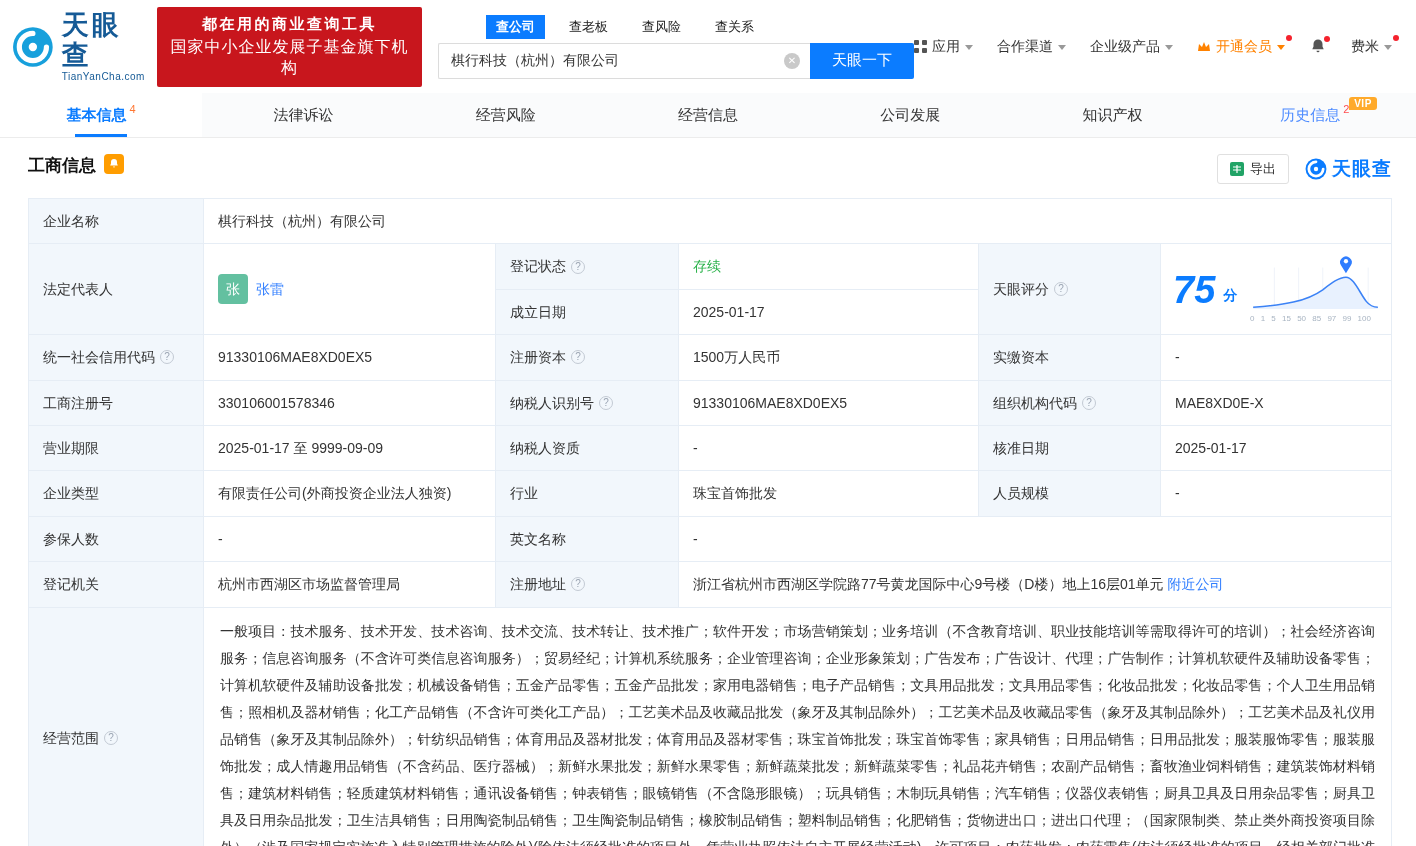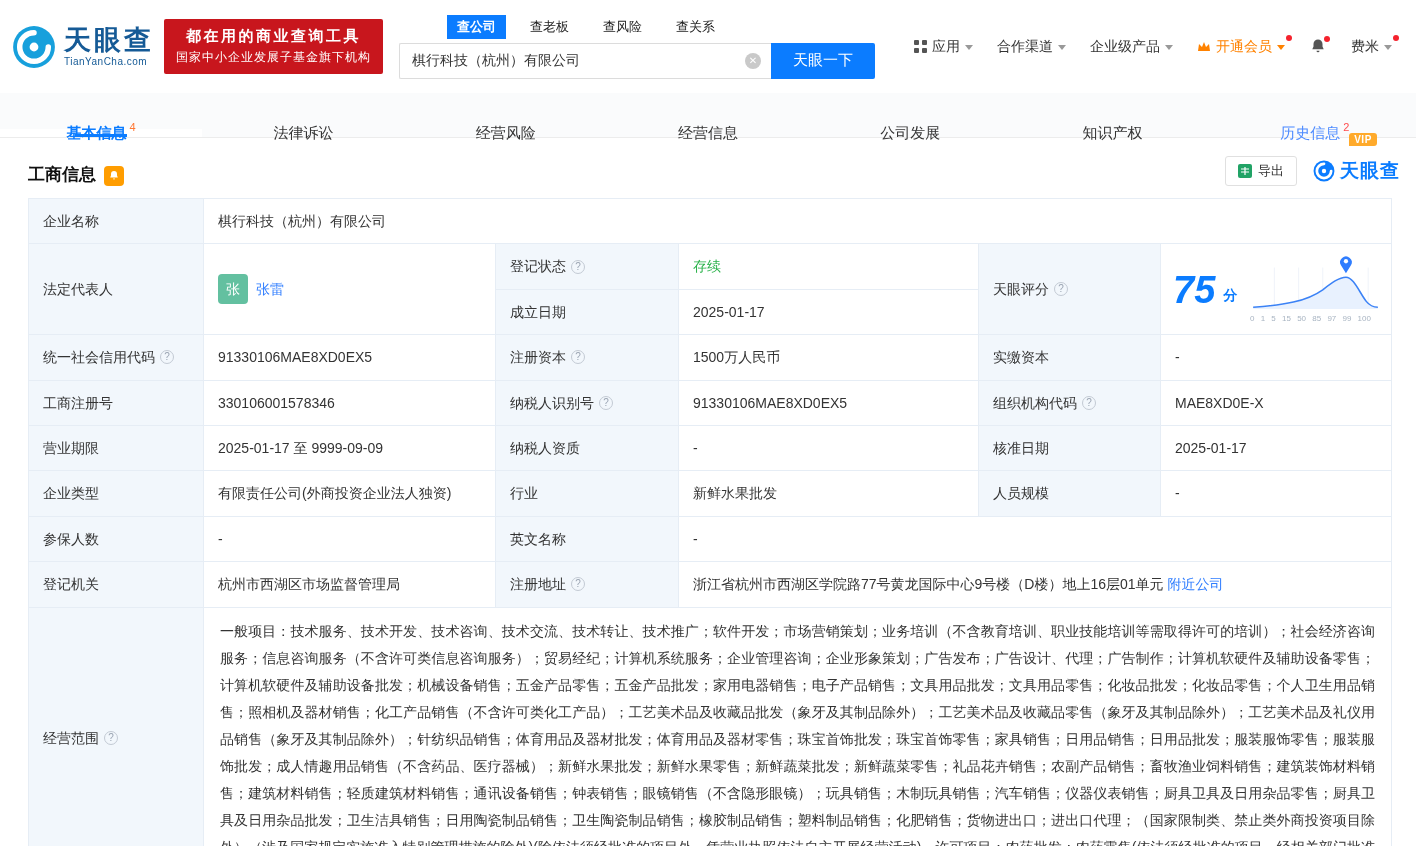--- a/index.html
+++ b/index.html
@@ -8,21 +8,21 @@
     font-family:"Liberation Sans","DejaVu Sans",sans-serif; color:#333;
   }
   
   .header { height:93px; display:flex; align-items:center; padding:0 24px 0 12px; background:#fff; }
   .logo { display:flex; align-items:center; gap:8px; cursor:pointer; }
   .logo-text { display:flex; flex-direction:column; line-height:1.1; }
   .logo-name { font-size:27px; font-weight:bold; color:#155a96; letter-spacing:3px; }
   .logo-domain { font-size:10px; color:#155a96; letter-spacing:.5px; }
   .badge { margin-left:10px; background:#c8161d; color:#fff; padding:8px 12px; border-radius:2px; text-align:center; }
   .badge-l1 { font-size:15px; font-weight:bold; letter-spacing:2.5px; }
-  .badge-l2 { font-size:12px; margin-top:3px; letter-spacing:1px; }
+  .badge-l2 { font-size:16px; margin-top:3px; letter-spacing:1px; }
   .search-area { margin-left:16px; }
   .search-tabs { display:flex; gap:14px; align-items:center; margin-bottom:4px; font-size:13px;margin-left:48px; }
   .stab { padding:3px 10px; cursor:pointer; color:#222; }
   .stab.active { background:#0b7cff; color:#fff; font-weight:bold; }
   .search-row { display:flex; }
   .search-box { position:relative; }
   .search-input { width:372px; height:36px; border:1px solid #dcdcdc; border-right:none; border-radius:2px 0 0 2px;
     padding:0 34px 0 12px; font-size:14px; color:#333; outline:none; font-family:inherit; }
   .clear { position:absolute; right:10px; top:10px; width:16px; height:16px; border-radius:50%;
     background:#c9c9c9; color:#fff; font-size:10px; line-height:16px; text-align:center; cursor:pointer; }
@@ -34,32 +34,32 @@
   .caret { width:0; height:0; border-left:4px solid transparent; border-right:4px solid transparent;
     border-top:5px solid #999; margin-top:2px; }
   .nav-vip { color:#ff8200; }
   .nav-vip .caret { border-top-color:#ff8200; }
   .dot { position:absolute; width:6px; height:6px; border-radius:50%; background:#f5222d; top:-3px; right:-7px; }
   .bell-wrap { position:relative; }
   .bell-wrap .dot { top:-2px; right:-3px; }
   
   .tabbar { height:45px; display:flex; background:#fafbfc; border-bottom:1px solid #ececec; }
   .tab { flex:1; display:flex; align-items:center; justify-content:center; font-size:15px; color:#333;
-    cursor:pointer; position:relative;margin-top:36px; }
+    cursor:pointer; position:relative; }
   .tab.active { background:#fff; color:#0b7cff; font-weight:bold; }
   .tab.active::after { content:""; position:absolute; bottom:0; left:50%; transform:translateX(-50%);
     width:52px; height:3px; background:#0b7cff; }
   .tab-sup { font-size:11px; margin-left:3px; transform:translateY(-6px); font-weight:normal; }
   .sup-orange { color:#ff7733; }
   .sup-red { color:#ff4d4f; }
   .tab-vip { color:#4d8bff; }
   .vip-tag { position:absolute; top:4px; right:calc(50% - 62px); background:#ffaa2b; color:#fff;
     font-size:10px; font-weight:bold; padding:1px 5px; border-radius:3px 3px 3px 0; letter-spacing:.5px; }
   
-  .section-head { display:flex; align-items:flex-end; margin:16px 16px 12px 28px; height:32px; }
+  .section-head { display:flex; align-items:flex-start; margin:16px 24px 12px 28px; height:32px; }
   .section-title { font-size:17px; font-weight:bold; color:#111; }
   .announce { margin-left:8px; width:20px; height:20px; background:#ff9d00; border-radius:4px;
     display:flex; align-items:center; justify-content:center; }
   .section-right { margin-left:auto; display:flex; align-items:center; gap:16px;padding-left:33px; }
   .export-btn { display:flex; align-items:center; gap:6px; height:30px; padding:0 12px;
     border:1px solid #e0e0e0; border-radius:3px; background:#fff; font-size:13px; color:#333;
     cursor:pointer; font-family:inherit; }
   .sec-logo { display:flex; align-items:center; gap:5px; }
   .sec-logo-text { font-size:19px; font-weight:bold; color:#0b7cff; letter-spacing:1px; }
   
@@ -333,21 +333,21 @@
   <div class="c l">
       <span>企业类型</span>
     </div>
   <div class="c">
       <span>有限责任公司(外商投资企业法人独资)</span>
     </div>
   <div class="c l">
       <span>行业</span>
     </div>
   <div class="c">
-      <span>新鲜水果批发</span>
+      <span>珠宝首饰批发</span>
     </div>
   <div class="c l">
       <span>人员规模</span>
     </div>
   <div class="c">
       <span>-</span>
     </div>
 
   <div class="c l">
       <span>参保人数</span>

